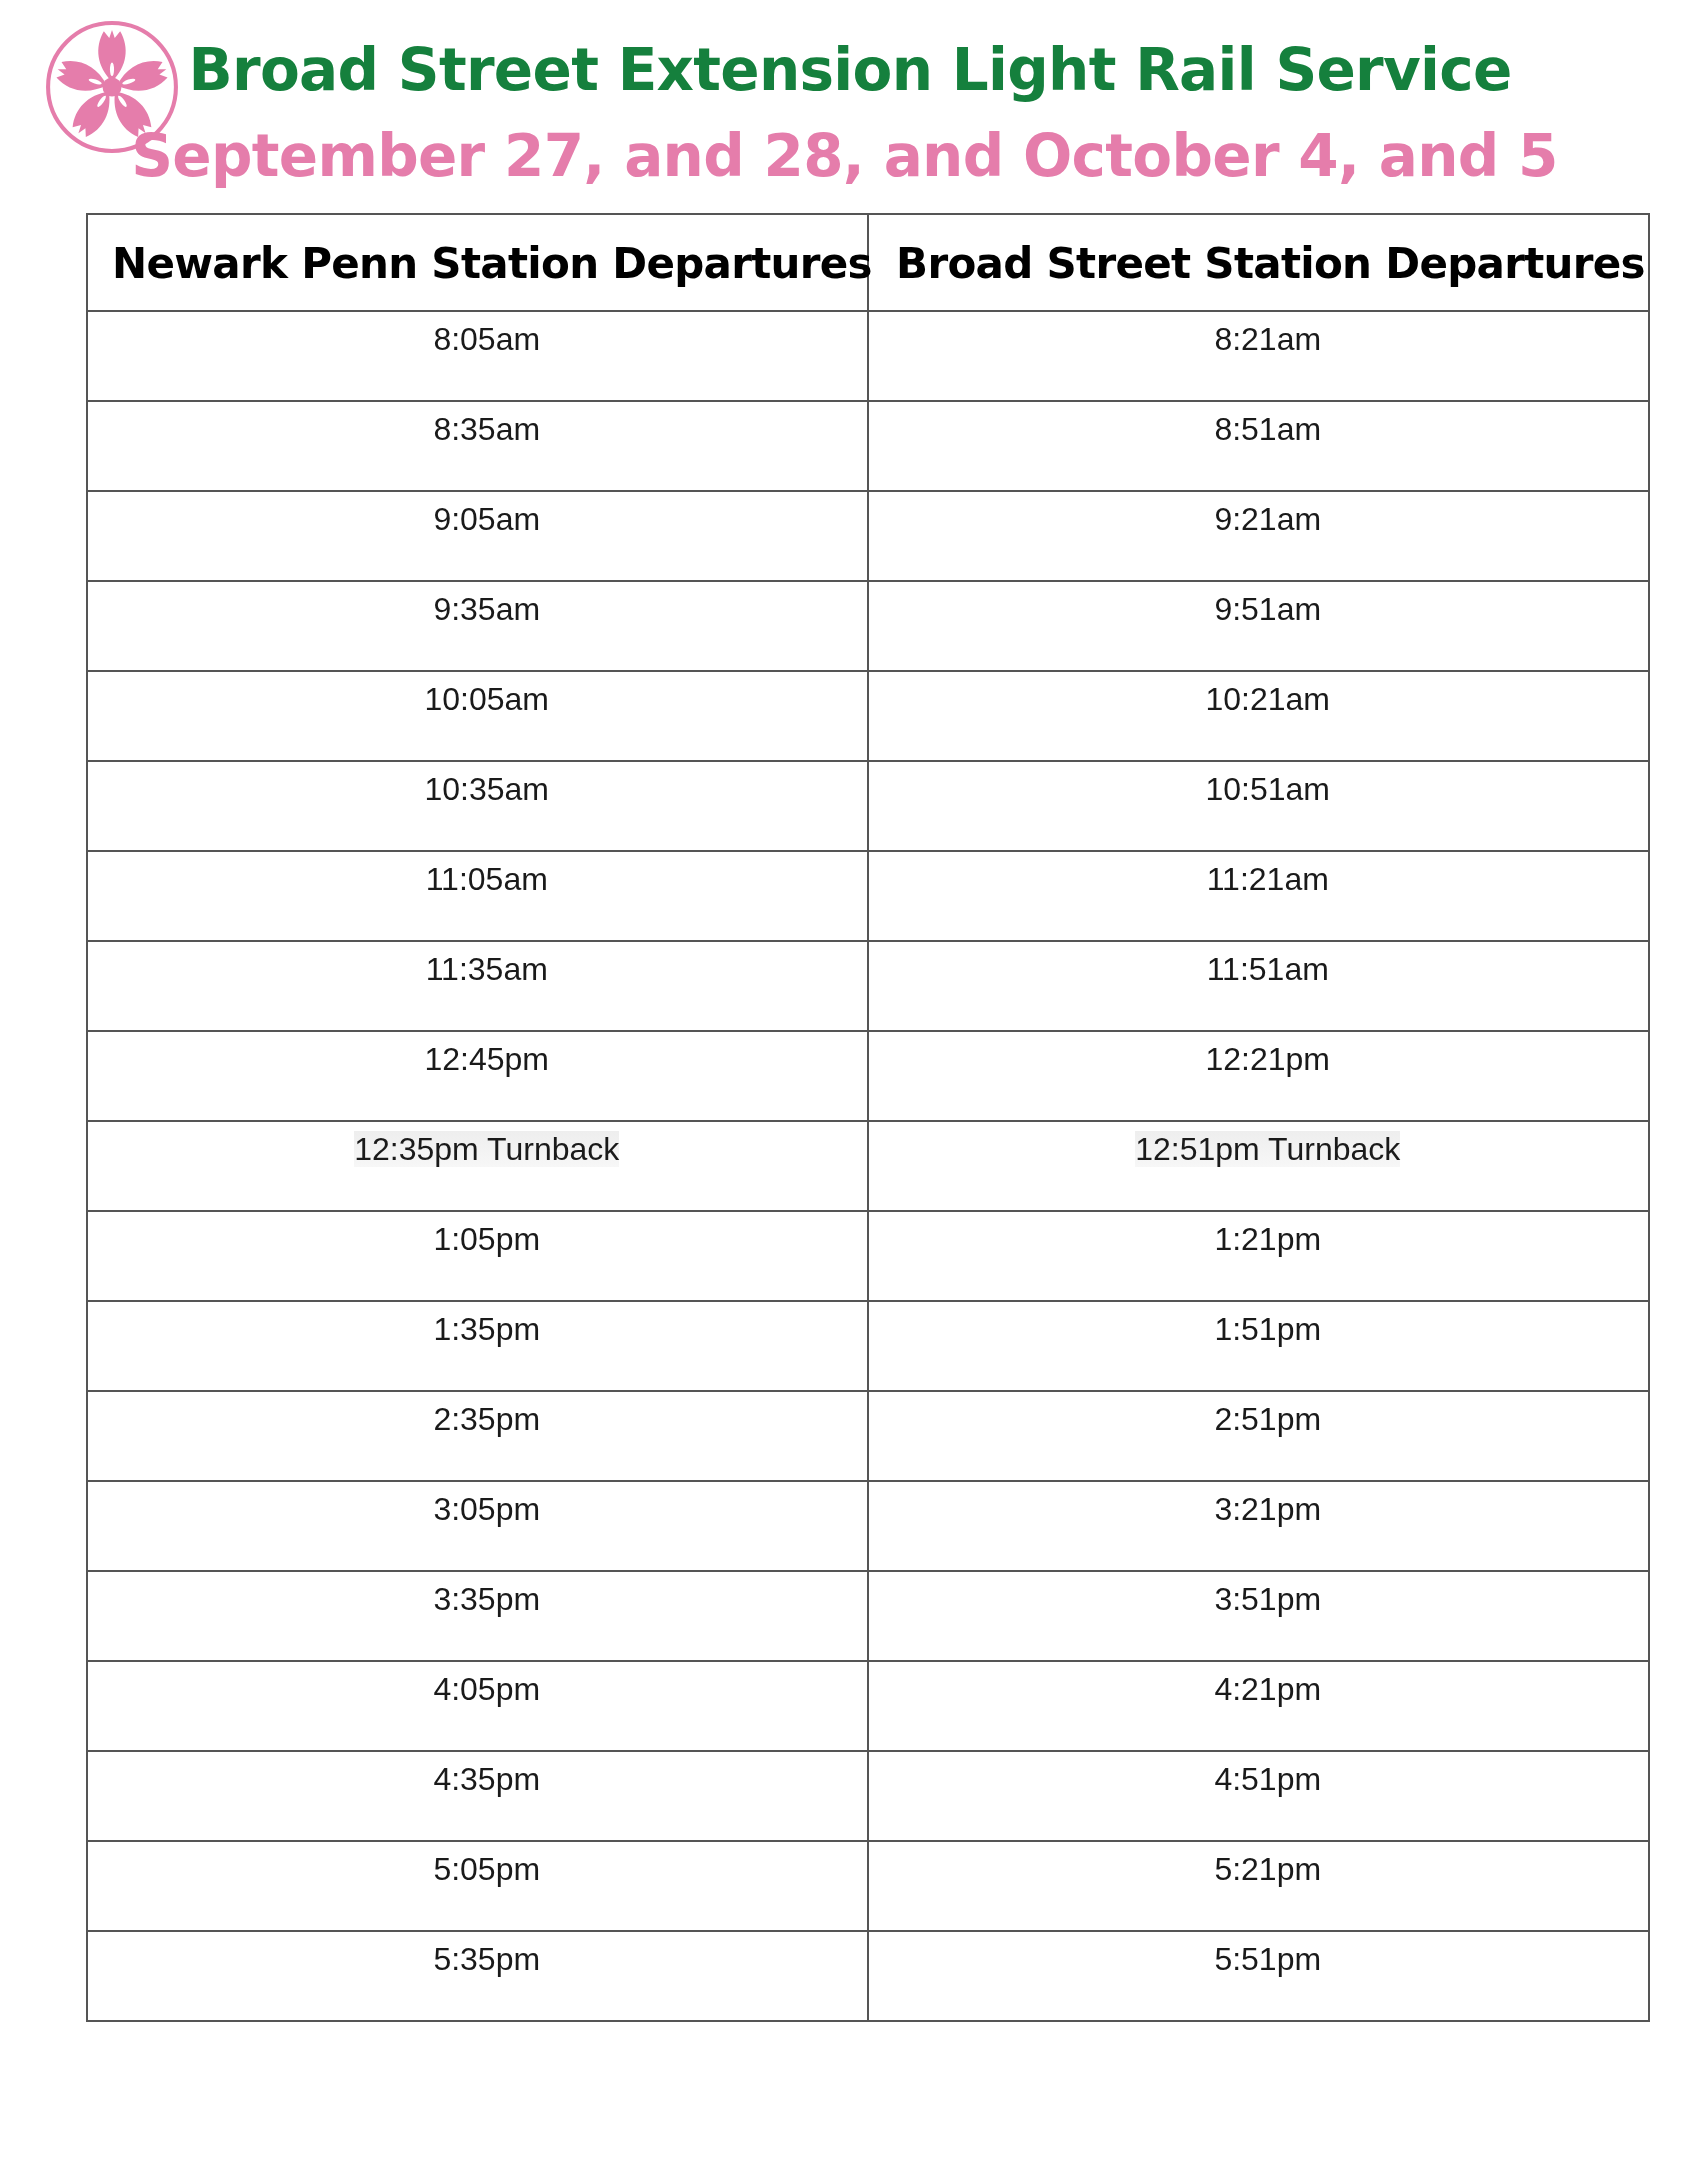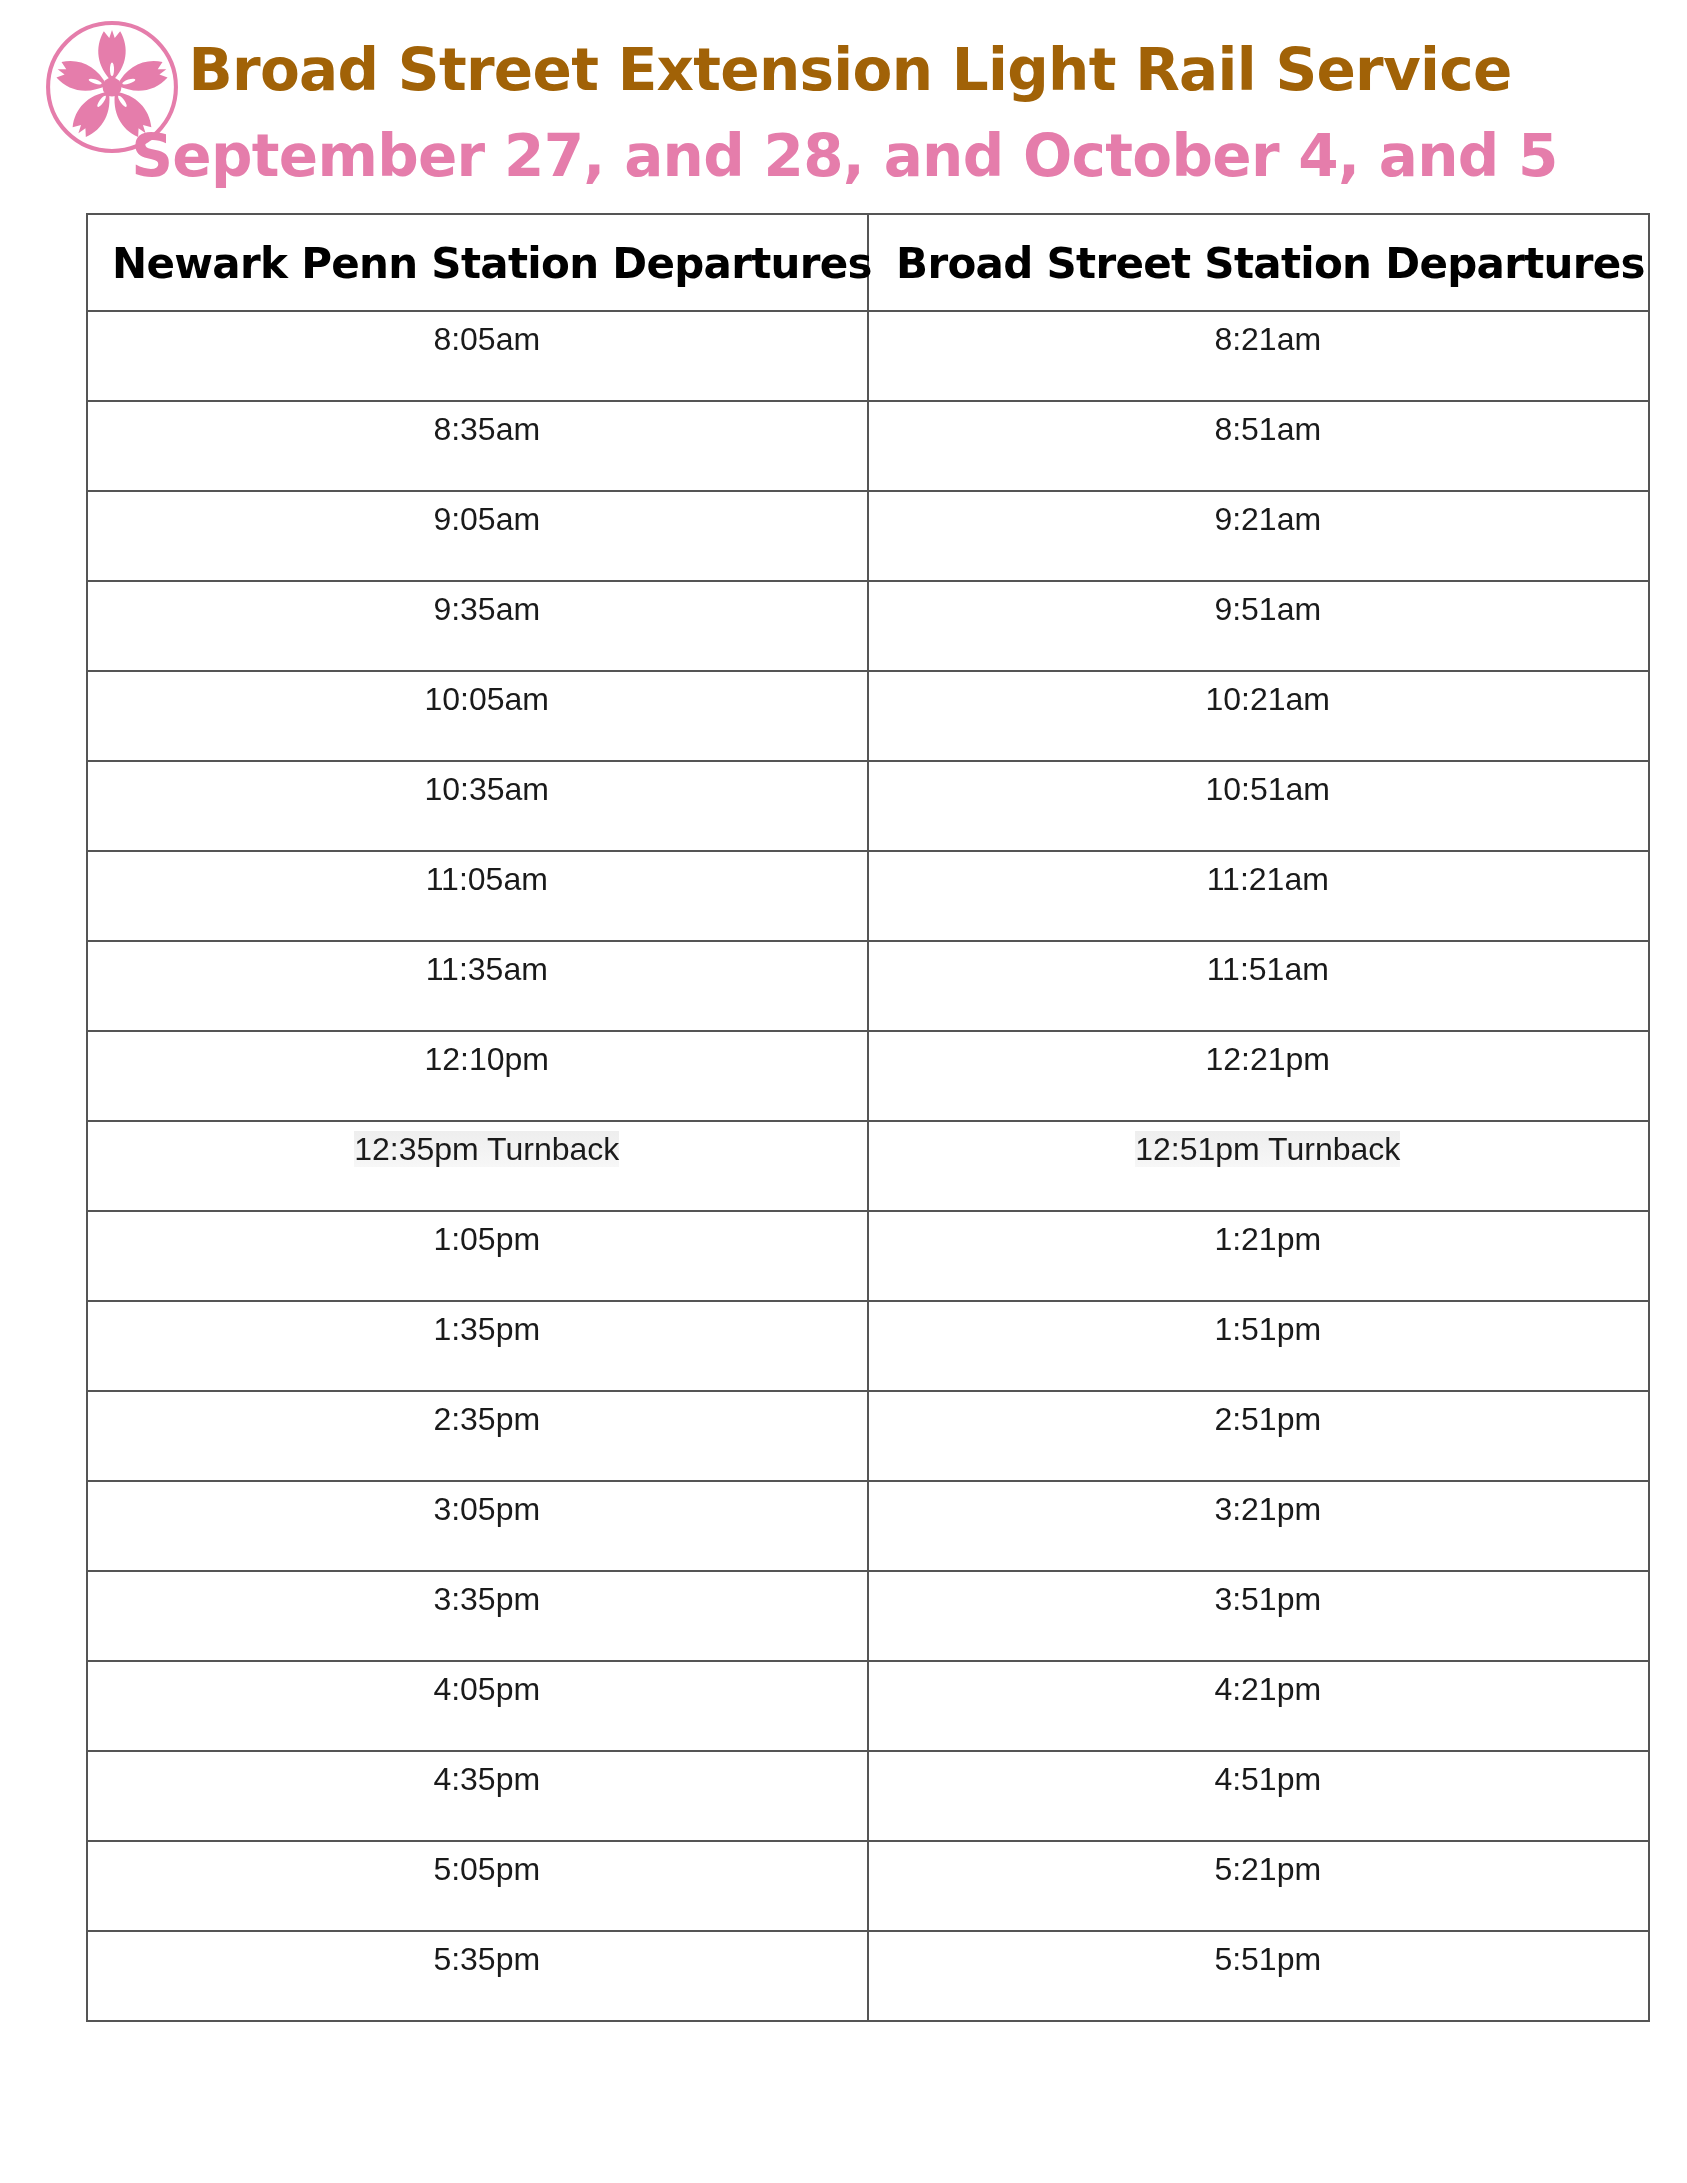--- a/index.html
+++ b/index.html
@@ -107,21 +107,21 @@
         <g fill="#ffffff">
           <ellipse cx="0" cy="-26" rx="3" ry="10"></ellipse>
           <ellipse transform="rotate(72)" cx="0" cy="-26" rx="3" ry="10"></ellipse>
           <ellipse transform="rotate(144)" cx="0" cy="-26" rx="3" ry="10"></ellipse>
           <ellipse transform="rotate(216)" cx="0" cy="-26" rx="3" ry="10"></ellipse>
           <ellipse transform="rotate(288)" cx="0" cy="-26" rx="3" ry="10"></ellipse>
         </g>
       </g>
     </svg>
   </div>
-  <div class="title-line l1" style="color:#a16207;">Broad Street Extension Light Rail Service</div>
+  <div class="title-line l1" style="color:#15803d;">Broad Street Extension Light Rail Service</div>
   <div class="title-line l2" style="color:#E57DAB;">September 27, and 28, and October 4, and 5</div>
 </div>
 
 <table class="schedule-table">
   <colgroup>
     <col class="col-left">
     <col class="col-right">
   </colgroup>
   <thead>
     <tr>
@@ -156,21 +156,21 @@
     </tr>
     <tr>
       <td><span class="cell-text">11:05am</span></td>
       <td><span class="cell-text">11:21am</span></td>
     </tr>
     <tr>
       <td><span class="cell-text">11:35am</span></td>
       <td><span class="cell-text">11:51am</span></td>
     </tr>
     <tr>
-      <td><span class="cell-text">12:10pm</span></td>
+      <td><span class="cell-text">12:45pm</span></td>
       <td><span class="cell-text">12:21pm</span></td>
     </tr>
     <tr>
       <td class="turnback"><span class="cell-text">12:35pm Turnback</span></td>
       <td class="turnback"><span class="cell-text">12:51pm Turnback</span></td>
     </tr>
     <tr>
       <td><span class="cell-text">1:05pm</span></td>
       <td><span class="cell-text">1:21pm</span></td>
     </tr>

